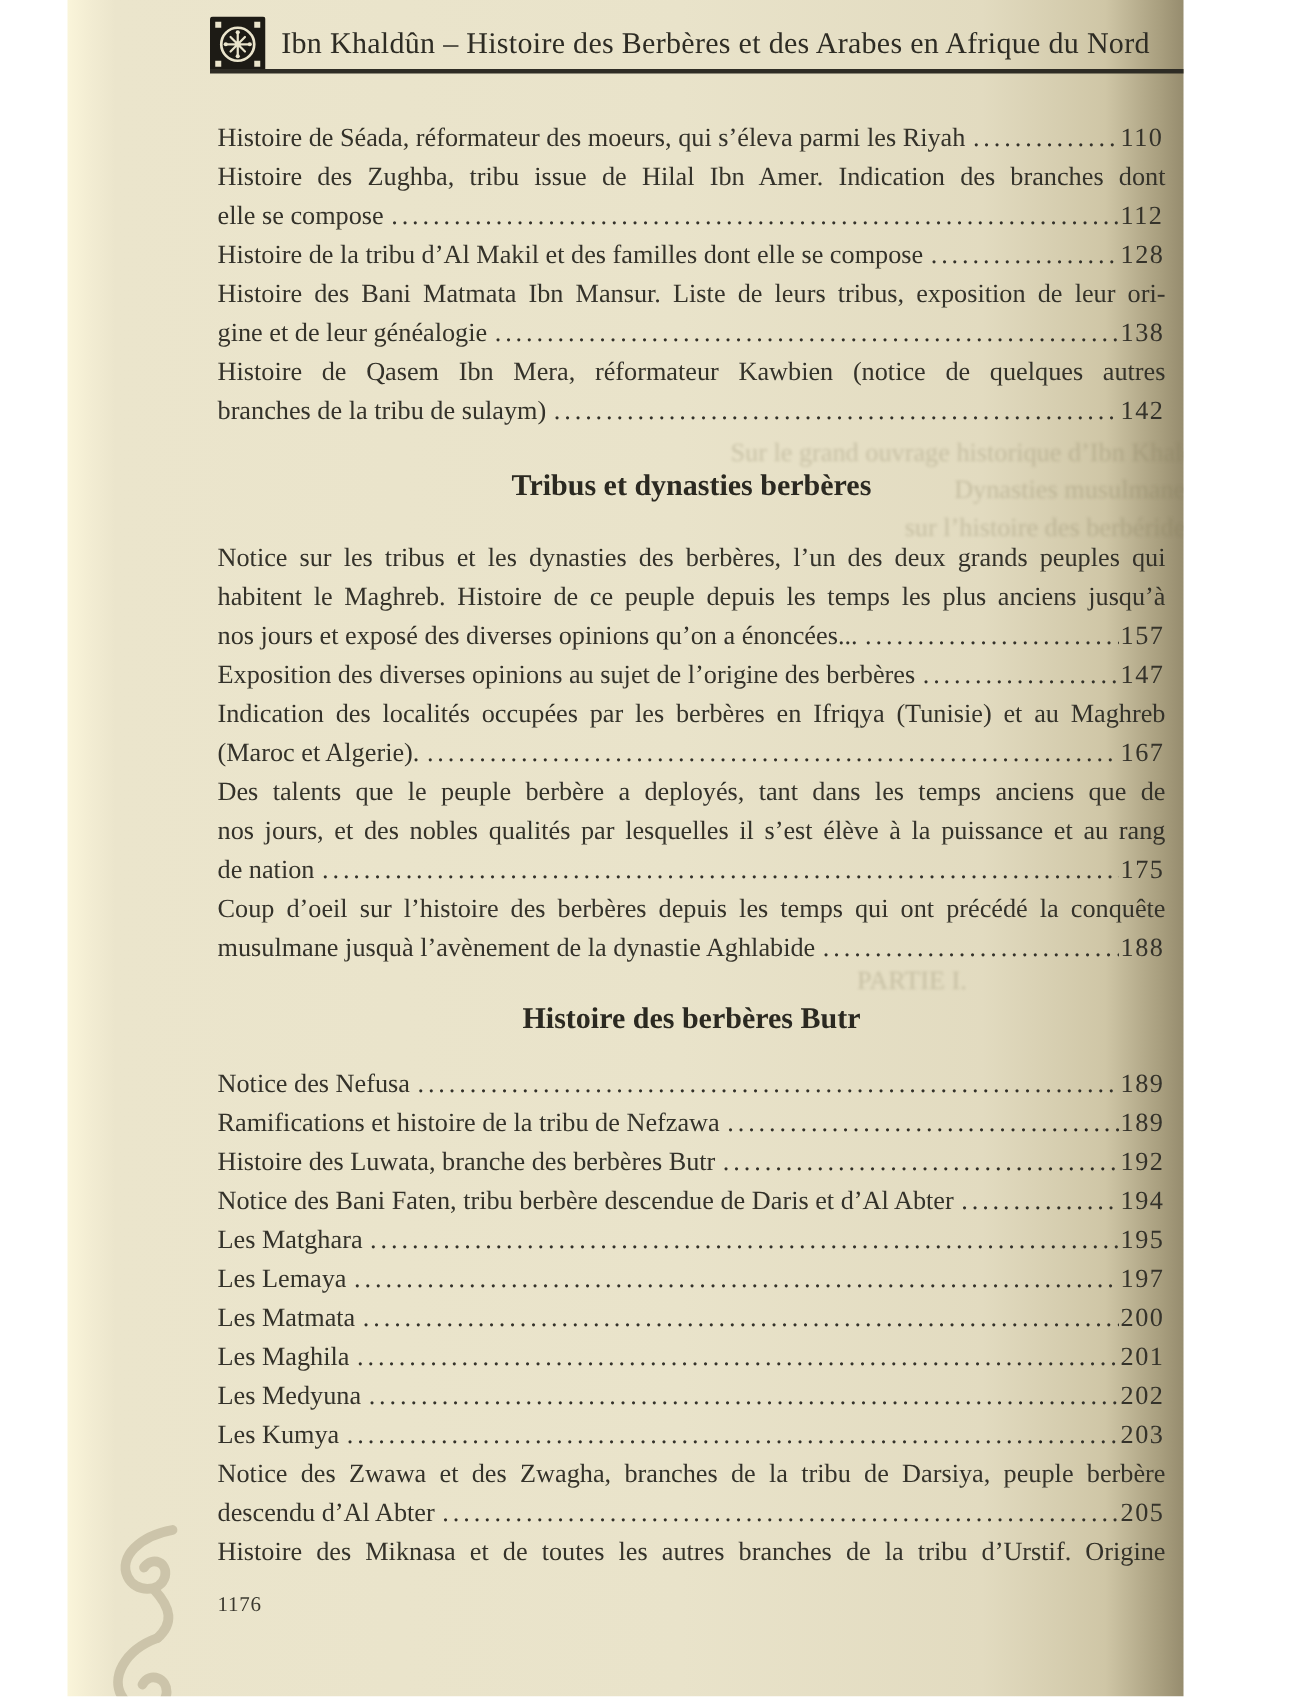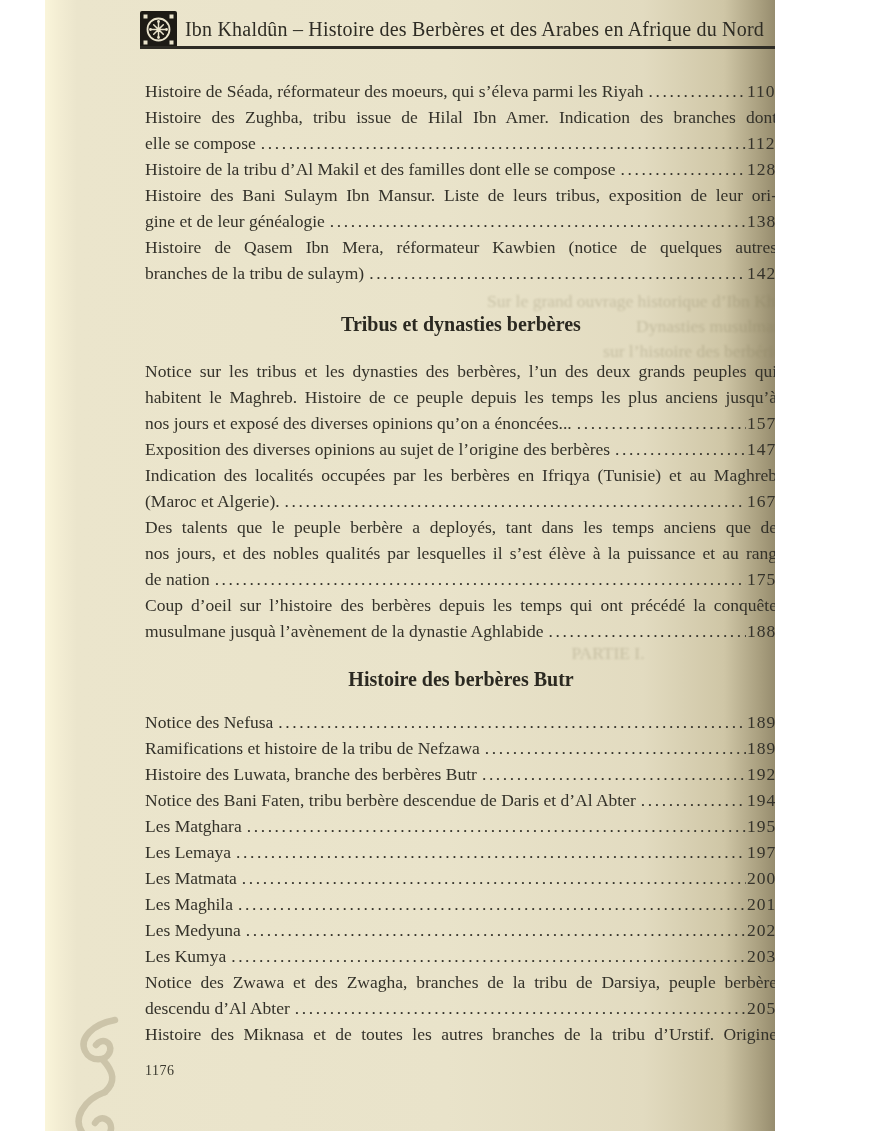--- a/index.html
+++ b/index.html
@@ -4,20 +4,21 @@
 <style>
   html,body{margin:0;padding:0;}
   body{
     width:870px;height:1131px;position:relative;background:#ffffff;
     font-family:"Liberation Serif","DejaVu Serif",serif;
   }
   .page{
     position:absolute;left:45px;top:0;width:730px;height:1131px;overflow:hidden;
     background:linear-gradient(90deg,#faf5da 0px,#f3edd3 14px,#ebe5cc 32px,#e9e3ca 55%,#e2dbc0 82%,#cfc6a6 93%,#a89e7e 98%,#968c6e 100%);
     color:#34322a;
+    padding-left:14px;
   }
   
   .header-ornament{position:absolute;left:95px;top:11px;width:37px;height:37px;}
   .header-title{
     position:absolute;left:140px;right:20px;top:14px;height:30px;
     text-align:center;font-size:20px;line-height:30px;color:#2e2c24;letter-spacing:.2px;white-space:nowrap;
   }
   .header-rule{position:absolute;left:95px;top:46px;width:657px;height:2.5px;background:#2e2c25;}
   
   .toc{position:absolute;left:100px;top:78px;width:632px;font-size:17.5px;line-height:26px;}
@@ -95,21 +96,21 @@
         </div>
       </div>
       <div class="entry">
         <div class="line-last">
           <span class="lt">Histoire de la tribu d’Al Makil et des familles dont elle se compose</span>
           <span class="dots"></span>
           <span class="pnum">128</span>
         </div>
       </div>
       <div class="entry">
-        <div class="line-full">Histoire des Bani Sulaym Ibn Mansur. Liste de leurs tribus, exposition de leur ori-</div>
+        <div class="line-full">Histoire des Bani Matmata Ibn Mansur. Liste de leurs tribus, exposition de leur ori-</div>
         <div class="line-last">
           <span class="lt">gine et de leur généalogie</span>
           <span class="dots"></span>
           <span class="pnum">138</span>
         </div>
       </div>
       <div class="entry">
         <div class="line-full">Histoire de Qasem Ibn Mera, réformateur Kawbien (notice de quelques autres</div>
         <div class="line-last">
           <span class="lt">branches de la tribu de sulaym)</span>

